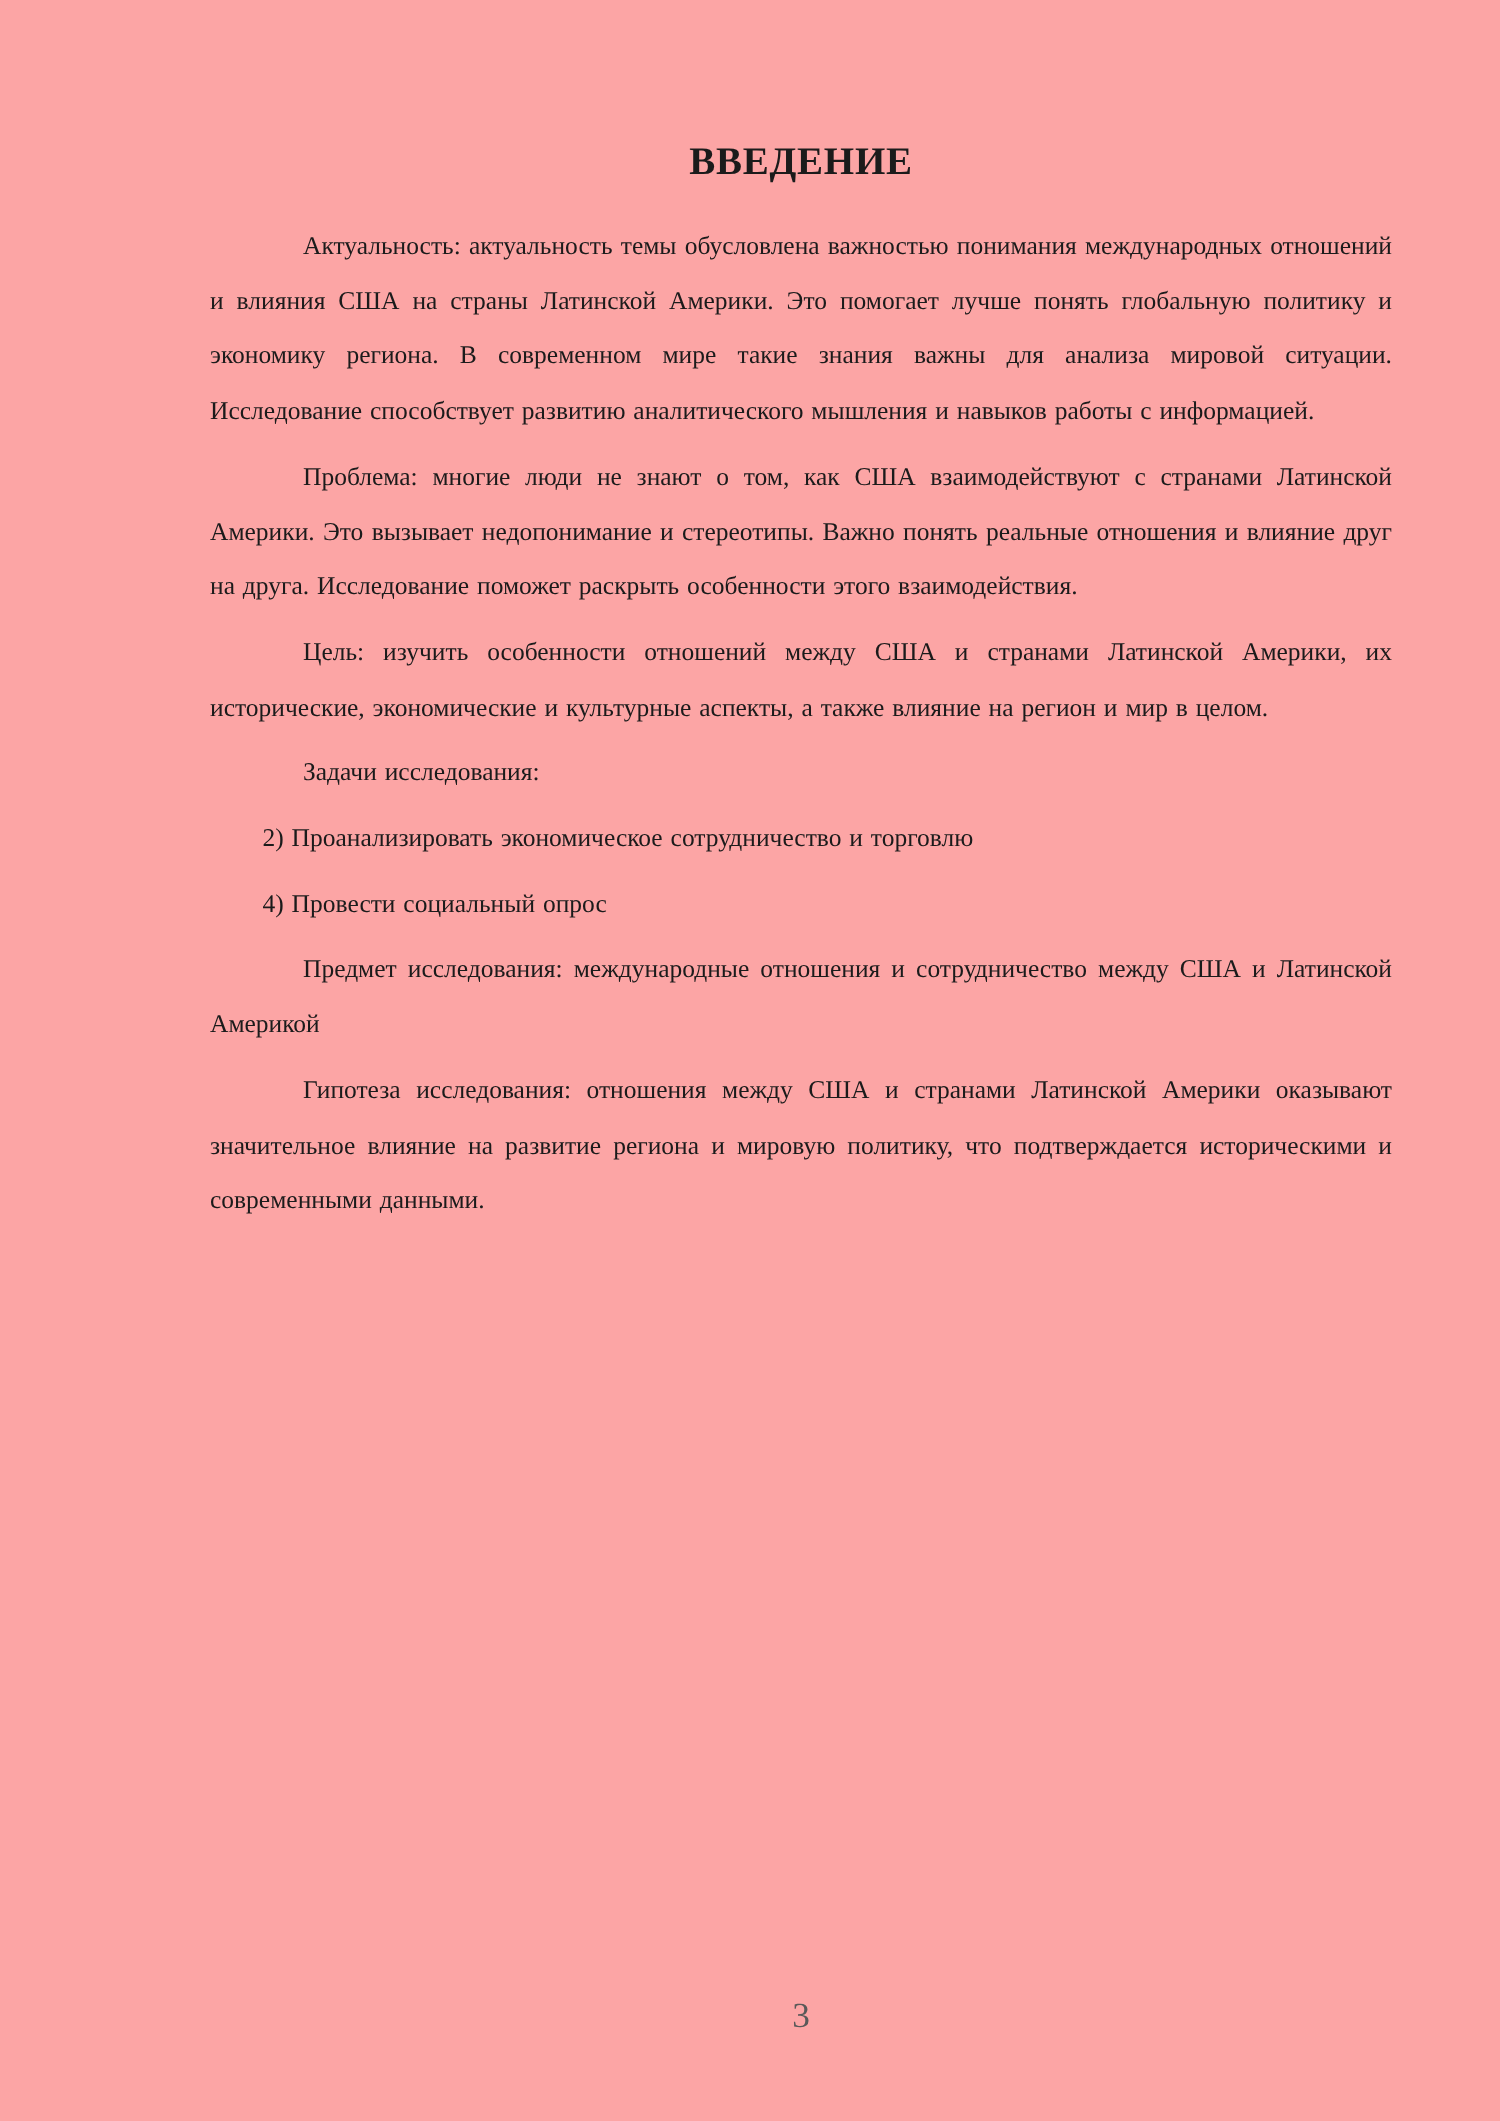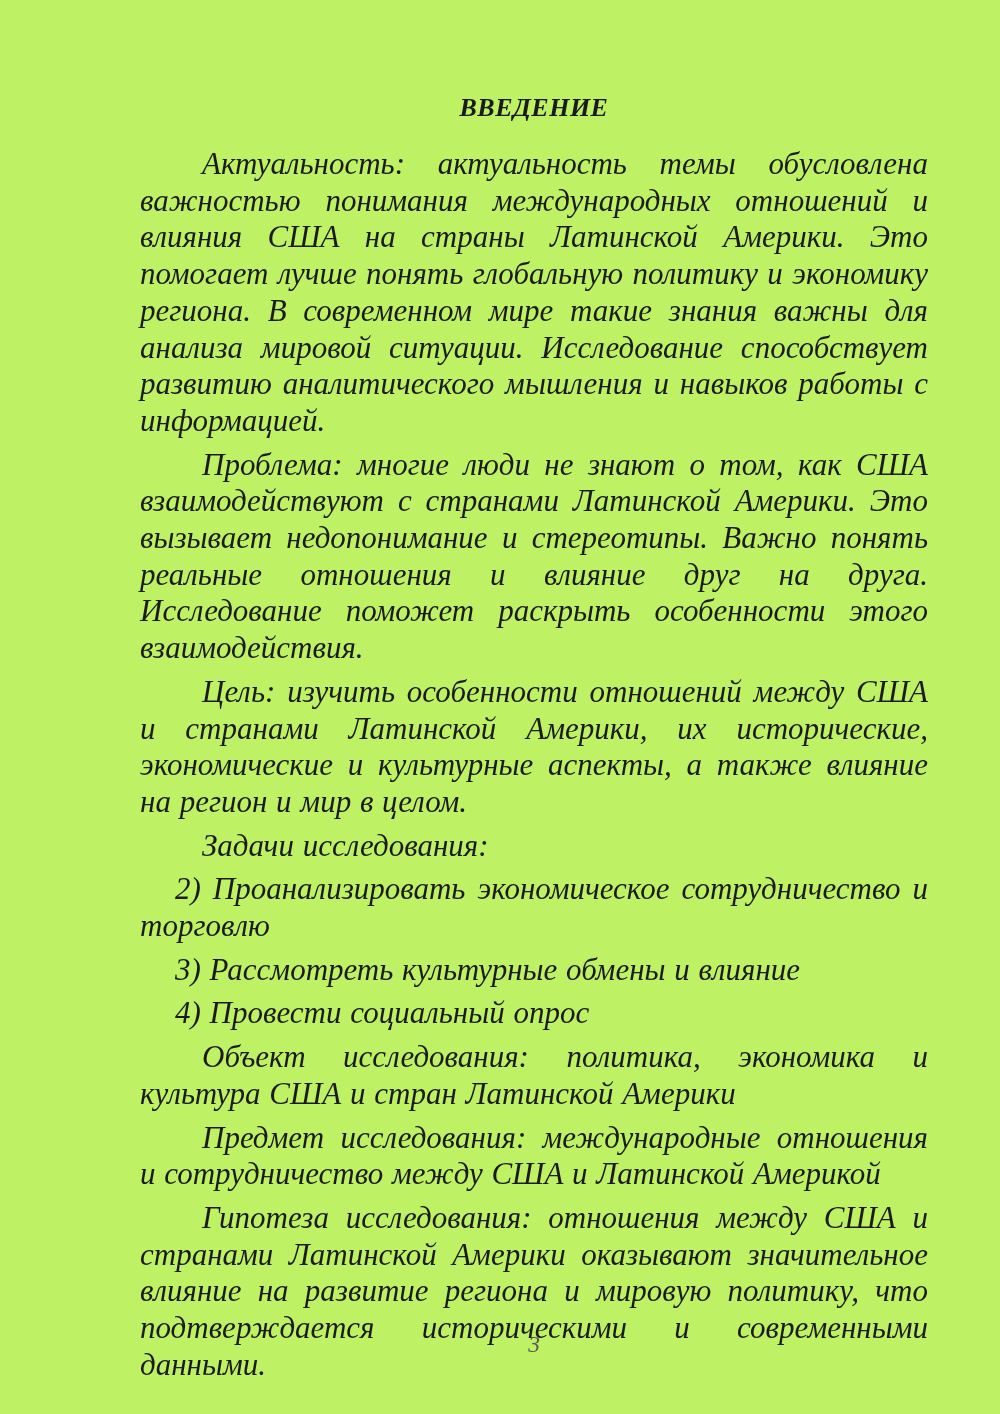--- a/index.html
+++ b/index.html
@@ -5,38 +5,37 @@
   html, body {
     margin: 0;
     padding: 0;
     background: #ffffff;
   }
   .page {
     position: relative;
     width: 1000px;
     height: 1414px;
     margin: 0 auto;
-    background: #bef264;
+    background: #fca5a5;
     box-sizing: border-box;
     padding: 89px 72px 0 140px;
     font-family: "Liberation Serif", "DejaVu Serif", serif;
     color: #1b1b1b;
     overflow: hidden;
-    font-style: italic;
   }
   .doc-title {
     font-size: 26px;
     line-height: 37px;
     font-weight: bold;
     text-align: center;
     margin: 0 0 20px 0;
     letter-spacing: 0.5px;
   }
   .para {
-    font-size: 31px;
+    font-size: 17px;
     line-height: 36.7px;
     margin: 0 0 7px 0;
     text-align: justify;
     text-justify: inter-word;
     text-indent: 62px;
     word-spacing: 1px;
   }
   .list-item {
     text-indent: 35px;
   }
@@ -62,26 +61,24 @@
 
   <p class="para">Проблема: многие люди не знают о том, как США взаимодействуют с странами Латинской Америки. Это вызывает недопонимание и стереотипы. Важно понять реальные отношения и влияние друг на друга. Исследование поможет раскрыть особенности этого взаимодействия.</p>
 
   <p class="para">Цель: изучить особенности отношений между США и странами Латинской Америки, их исторические, экономические и культурные аспекты, а также влияние на регион и мир в целом.</p>
 
   <p class="para">Задачи исследования:</p>
 
 
   <p class="para list-item">2) Проанализировать экономическое сотрудничество и торговлю</p>
 
-  <p class="para list-item">3) Рассмотреть культурные обмены и влияние</p>
 
   <p class="para list-item">4) Провести социальный опрос</p>
 
 
-  <p class="para">Объект исследования: политика, экономика и культура США и стран Латинской Америки</p>
 
   <p class="para">Предмет исследования: международные отношения и сотрудничество между США и Латинской Америкой</p>
 
   <p class="para">Гипотеза исследования: отношения между США и странами Латинской Америки оказывают значительное влияние на развитие региона и мировую политику, что подтверждается историческими и современными данными.</p>
 
   <div class="page-footer">3</div>
 
 </div>
 
 </body></html>

